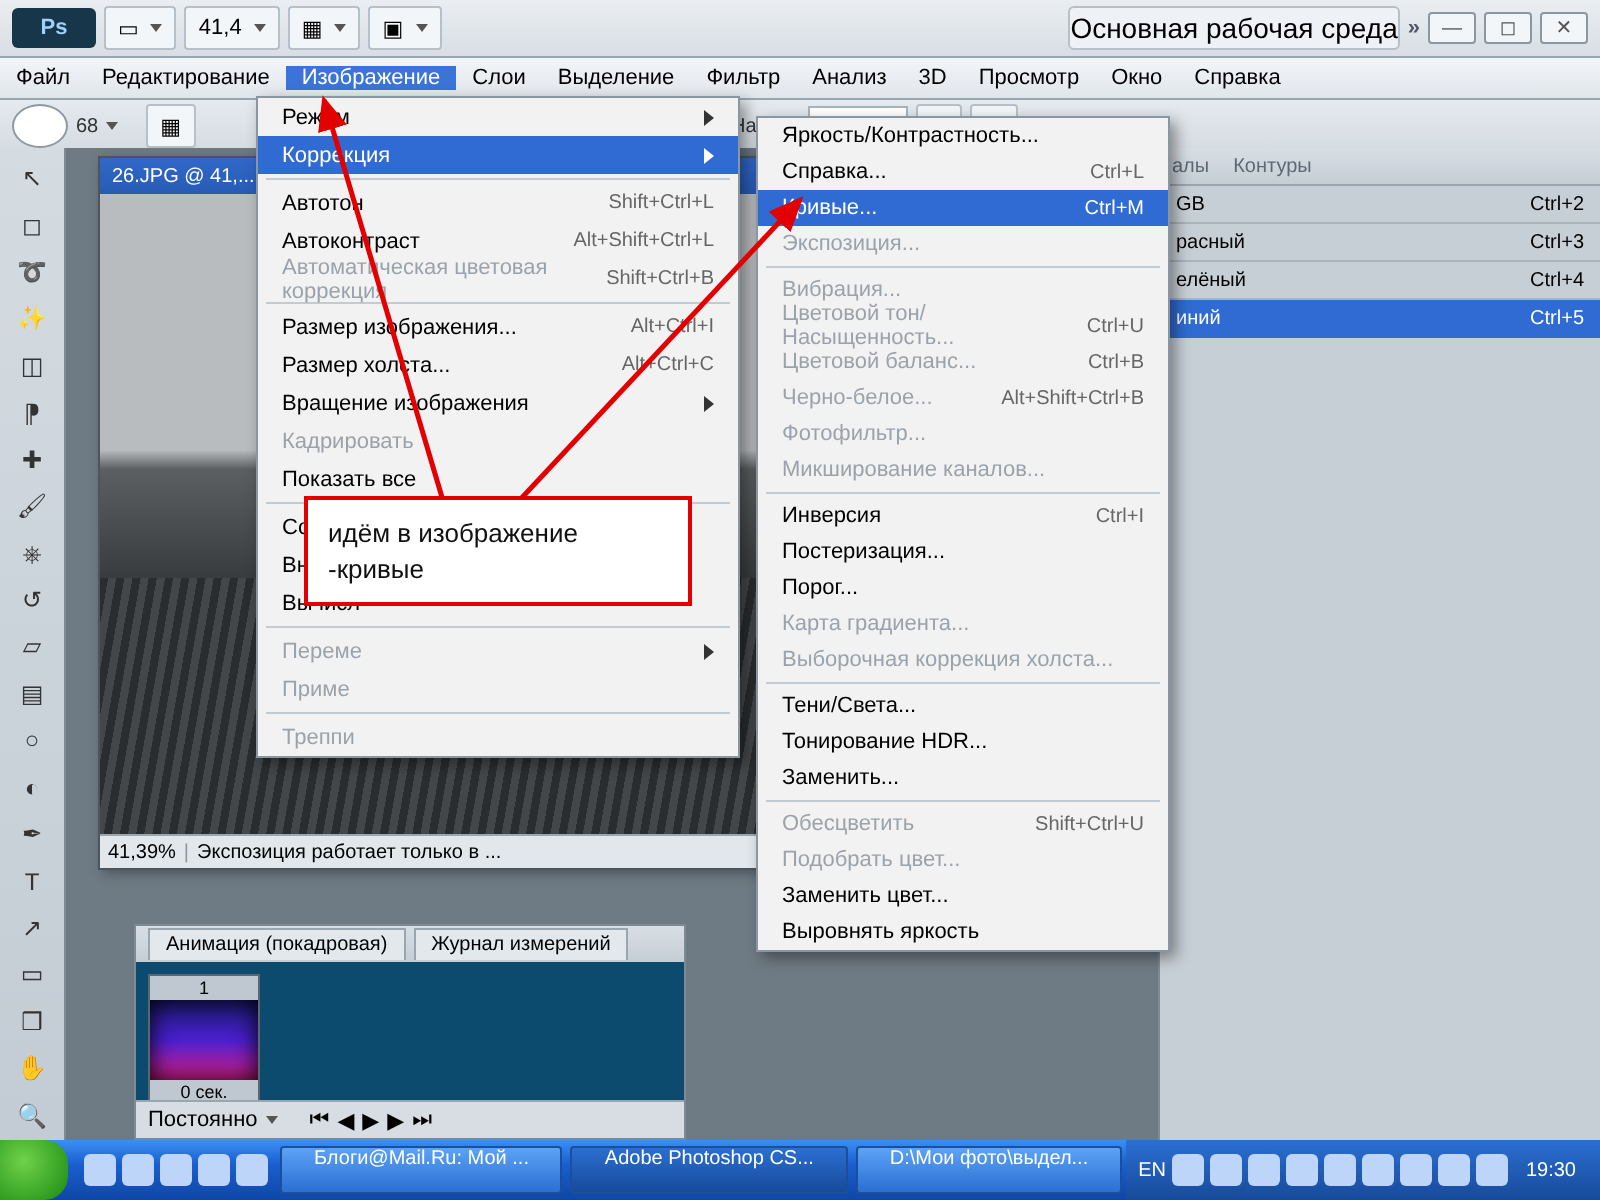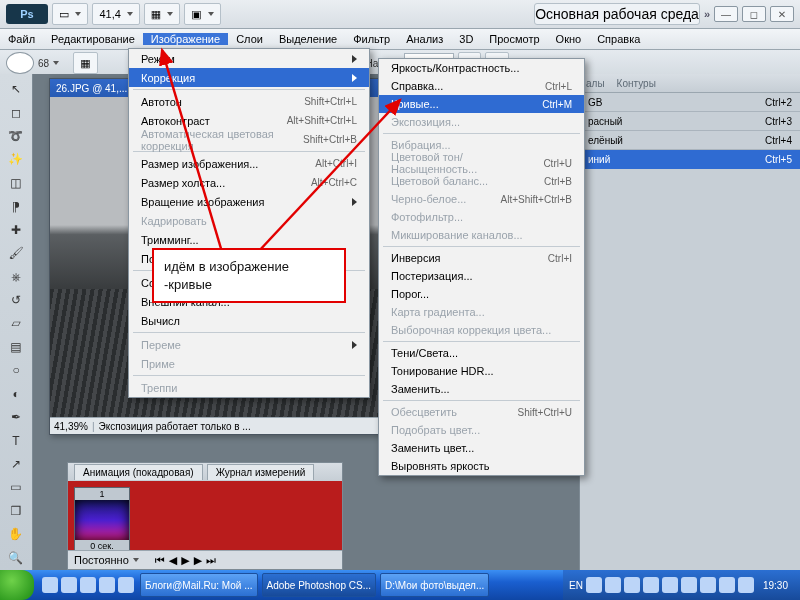--- a/index.html
+++ b/index.html
@@ -40,33 +40,33 @@
 .menu1 .row.dis{color:#9aa3ac}
 .menu1 hr{margin:2px 4px;border:none;border-top:1px solid #c3cbd2}
 .sc{color:#666;font-size:10px}
 .menu2{position:absolute;left:378px;top:58px;width:205px;background:#f2f2f2;border:1px solid #8a97a2;box-shadow:3px 3px 7px rgba(0,0,0,.4);font-size:11px;z-index:60}
 .menu2 .row{height:18px;display:flex;align-items:center;justify-content:space-between;padding:0 12px}
 .menu2 .row.hi{background:#2f6bd2;color:#fff}
 .menu2 .row.dis{color:#9aa3ac}
 .menu2 hr{margin:2px 4px;border:none;border-top:1px solid #c3cbd2}
 .annot{position:absolute;left:152px;top:248px;width:170px;border:2px solid #e20000;background:#fff;padding:8px 10px;font-size:13px;color:#111;z-index:70;line-height:1.35}
 svg.arrows{position:absolute;left:0;top:0;z-index:65;pointer-events:none}
-.anim{position:absolute;left:34px;right:236px;bottom:0;height:106px;background:#b91c1c;border:1px solid #7d8a94}
+.anim{position:absolute;left:34px;right:236px;bottom:0;height:106px;background:#0c4a6e;border:1px solid #7d8a94}
 .anim .tabs{height:18px;background:linear-gradient(#d8dee4,#c6ced5);display:flex;align-items:center;gap:4px;padding:0 6px;font-size:10px}
 .anim .tabs .t{padding:2px 8px;border:1px solid #9aa6af;border-bottom:none;background:#e3e8ec}
 .anim .frames{display:flex;padding:6px;gap:6px}
 .frame{width:54px;border:1px solid #5a6670}
 .frame .th{height:40px;background:linear-gradient(#1a1970,#4a1fcf,#e01f90);box-shadow:inset 0 0 12px #000}
 .frame .cap{background:#bfc8d0;font-size:9px;text-align:center;padding:1px 0}
 .anim .ctrl{position:absolute;bottom:0;left:0;right:0;height:18px;background:#d7dde3;border-top:1px solid #9aa6af;display:flex;align-items:center;gap:4px;padding:0 6px;font-size:11px}
 .taskbar{position:absolute;left:0;right:0;bottom:0;height:30px;background:linear-gradient(#3b8ff3,#1a5fd0 40%,#0f46a5);display:flex;align-items:center;color:#fff;font-size:10px}
 .start{width:34px;height:30px;background:radial-gradient(circle at 35% 35%,#6fd24a,#1b8a12);border-radius:0 12px 12px 0;margin-right:4px}
 .ql{display:flex;gap:3px;padding:0 4px}
 .ql i,.tray i{width:16px;height:16px;border-radius:3px;background:#bcd5f8;display:inline-block}
-.task{height:22px;padding:0 4px;margin:0 2px;background:linear-gradient(#5ca2f5,#2b6fd2);border:1px solid #1b4f9c;border-radius:2px;display:flex;align-items:center;max-width:132px;overflow:hidden;white-space:nowrap}
+.task{height:22px;padding:0 16px;margin:0 2px;background:linear-gradient(#5ca2f5,#2b6fd2);border:1px solid #1b4f9c;border-radius:2px;display:flex;max-width:132px;overflow:hidden;white-space:nowrap}
 .task.act{background:linear-gradient(#2b6fd2,#174a9a)}
 .tray{margin-left:auto;display:flex;align-items:center;gap:3px;padding:0 6px;background:linear-gradient(#2b6fd2,#174a9a);height:30px}
 .clock{padding:0 6px}
 </style>
 </head>
 <body>
 
 <div class="toprow">
   <div class="ps-badge">Ps</div>
   <div class="tool-chip">
@@ -241,23 +241,20 @@
       <span>Размер холста...</span>
       <span class="sc">Alt+Ctrl+C</span>
     </div>
     <div class="row sub">
       <span>Вращение изображения</span>
     </div>
     <div class="row dis">
       <span>Кадрировать</span>
     </div>
     <div class="row">
-      <span>Тримминг...</span>
-    </div>
-    <div class="row">
       <span>Показать все</span>
     </div>
     <hr>
     <div class="row">
       <span>Создать дубликат...</span>
     </div>
     <div class="row">
       <span>Внешний канал...</span>
     </div>
     <div class="row">
@@ -320,21 +317,21 @@
     <div class="row">
       <span>Постеризация...</span>
     </div>
     <div class="row">
       <span>Порог...</span>
     </div>
     <div class="row dis">
       <span>Карта градиента...</span>
     </div>
     <div class="row dis">
-      <span>Выборочная коррекция цвета...</span>
+      <span>Выборочная коррекция холста...</span>
     </div>
     <hr>
     <div class="row">
       <span>Тени/Света...</span>
     </div>
     <div class="row">
       <span>Тонирование HDR...</span>
     </div>
     <div class="row">
       <span>Заменить...</span>

